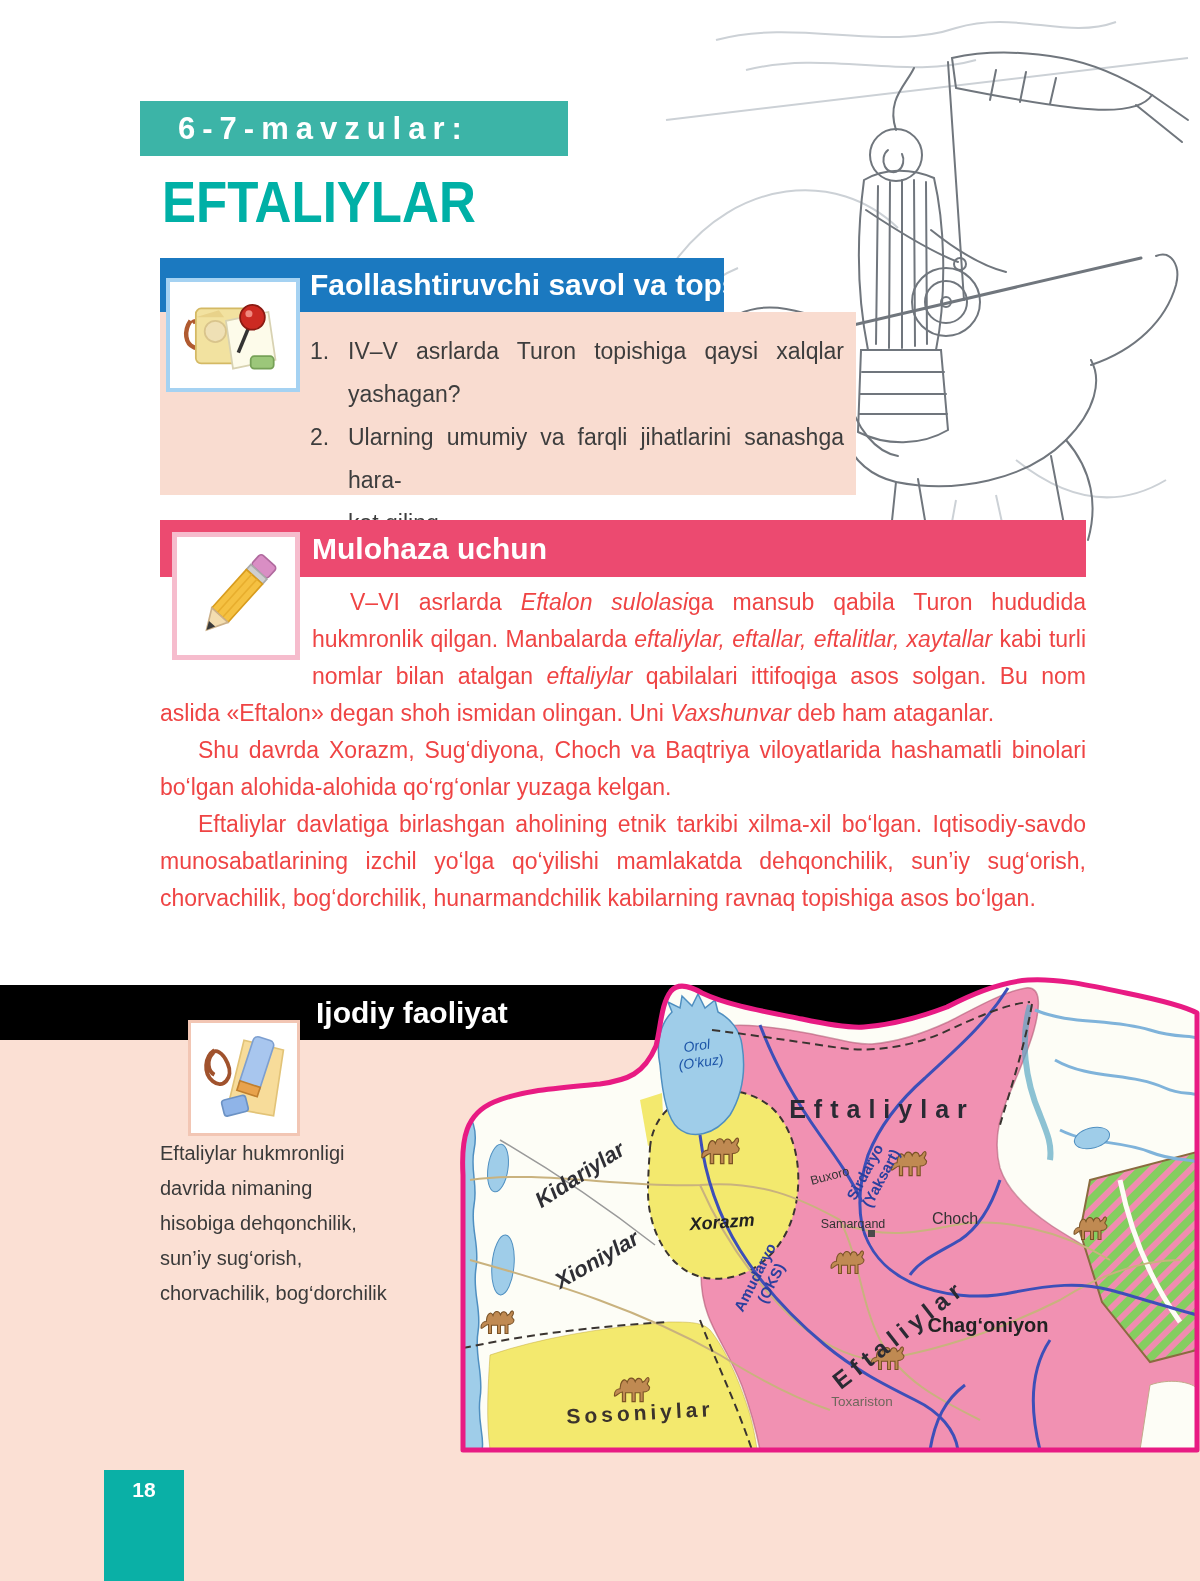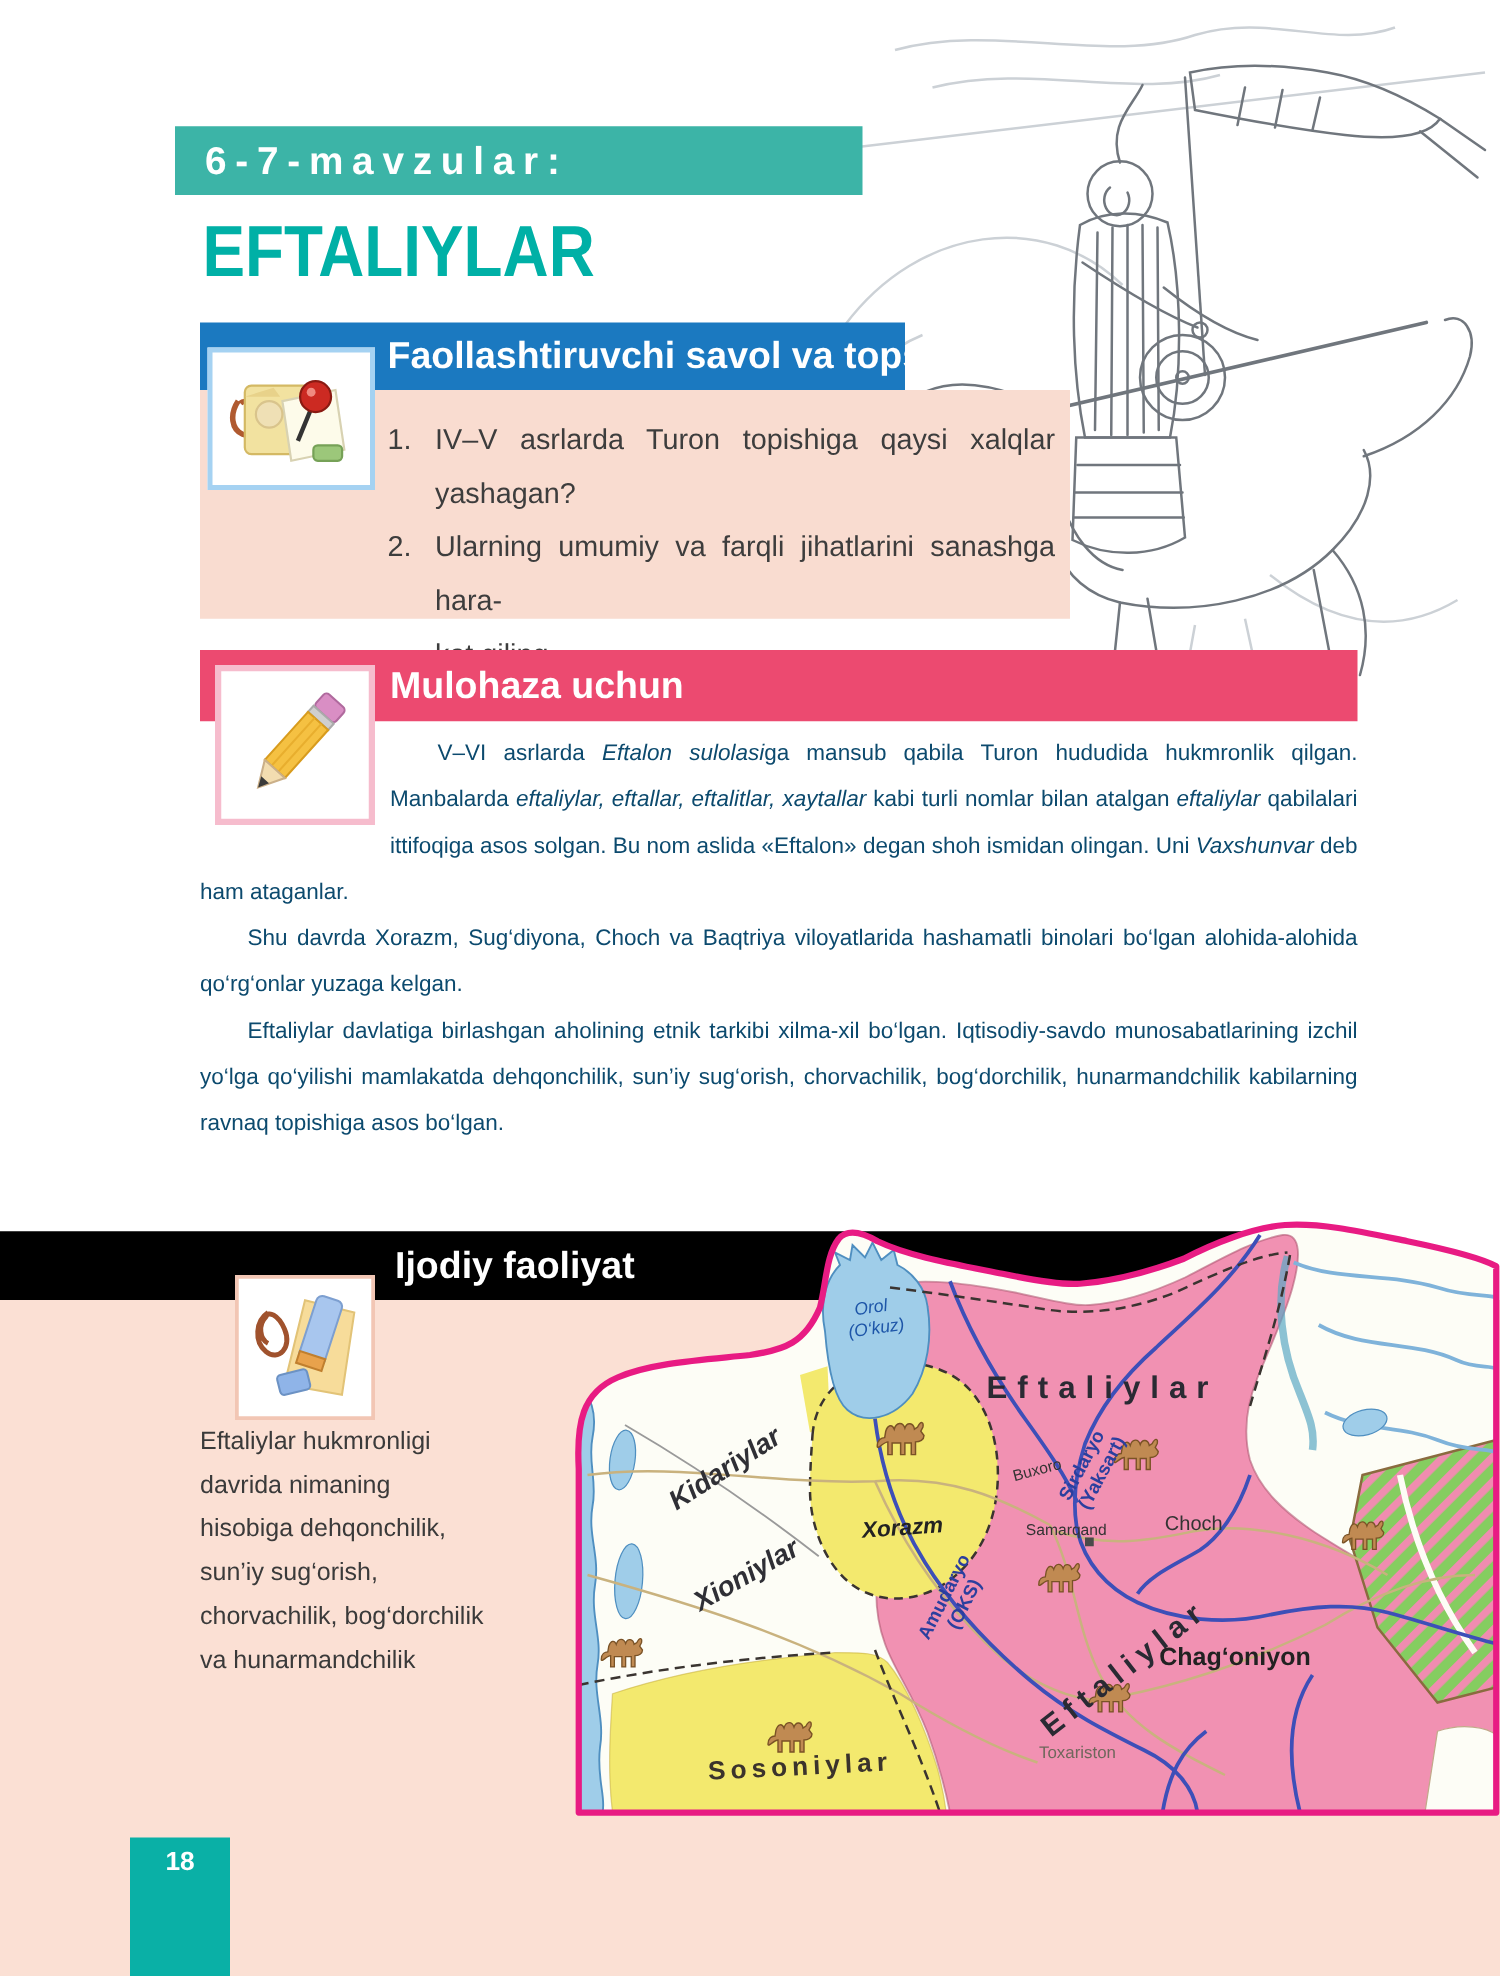--- a/index.html
+++ b/index.html
@@ -1,43 +1,43 @@
 <!DOCTYPE html>
 <html><head>
 <meta charset="utf-8">
 <style>
   html,body{margin:0;padding:0;background:#e8e8e8;}
   .page{position:relative;width:1200px;height:1581px;background:#ffffff;overflow:hidden;
         font-family:"Liberation Sans", sans-serif;}
   .abs{position:absolute;}
 
   
-  .kicker-band{left:140px;top:101px;width:550px;height:55px;background:#3cb4a7;color:#fff;
-    font-size:31px;font-weight:700;letter-spacing:7px;line-height:55px;padding-left:24px;box-sizing:border-box;}
+  .kicker-band{left:140px;top:101px;width:428px;height:55px;background:#3cb4a7;color:#fff;
+    font-size:31px;font-weight:700;letter-spacing:7px;line-height:55px;padding-left:38px;box-sizing:border-box;}
   .page-title{left:162px;top:168px;font-size:58px;font-weight:800;color:#00b0a6;
     transform:scaleX(.88);transform-origin:left top;letter-spacing:0;}
 
   
   .blue-banner{left:160px;top:258px;width:564px;height:54px;background:#1b79c0;color:#fff;
     font-size:30px;font-weight:700;line-height:54px;padding-left:150px;box-sizing:border-box;white-space:nowrap;}
   .peach-box{left:160px;top:312px;width:696px;height:183px;background:#f9dcd0;}
   .icon-box{background:#fff;box-sizing:border-box;display:flex;align-items:center;justify-content:center;}
   .act-icon{left:166px;top:278px;width:134px;height:114px;border:4px solid #a5d2f2;}
   .qlist{position:absolute;left:310px;top:330px;width:534px;font-size:23px;color:#3d3d3d;}
   .qitem{display:flex;}
   .qnum{width:38px;flex:none;line-height:43px;}
   .qlines{flex:1;}
   .qline{line-height:43px;text-align:justify;text-align-last:justify;}
   .qline:last-child{text-align:justify;text-align-last:left;}
 
   
   .pink-banner{left:160px;top:520px;width:926px;height:57px;background:#ec4a70;color:#ffffff;
     font-size:30px;font-weight:700;line-height:57px;padding-left:152px;box-sizing:border-box;}
   .pencil-box{left:172px;top:532px;width:128px;height:128px;border:5px solid #f6bccd;}
-  .bodytext{left:160px;top:584px;width:926px;font-size:18px;line-height:37px;color:#0c4a6e;text-align:justify;}
+  .bodytext{left:160px;top:584px;width:926px;font-size:23px;line-height:37px;color:#ef4444;text-align:justify;}
   .bodytext .spacer{float:left;width:152px;height:96px;}
   .bodytext p{margin:0;}
   .bodytext p.ind{text-indent:38px;}
   .it{font-style:italic;}
 
   
   .bottom-bg{left:0;top:1040px;width:1200px;height:541px;background:#fbe0d4;}
   .red-banner{left:0;top:985px;width:1040px;height:55px;background:#000000;color:#fff;
     font-size:30px;font-weight:700;line-height:55px;padding-left:316px;box-sizing:border-box;}
   .cre-icon{left:188px;top:1020px;width:112px;height:116px;border:3px solid #f2c6b4;}
@@ -177,21 +177,20 @@
       </g>
       <path d="M10,12 C4,16 3,26 9,31 C15,36 22,29 18,20 C15,13 10,11 9,14 C5,18 6,25 10,27" fill="none" stroke="#a0522d" stroke-width="2.4"></path>
     </svg>
   </div>
   <div class="abs question">
     <div>Eftaliylar hukmronligi</div>
     <div>davrida nimaning</div>
     <div>hisobiga dehqonchilik,</div>
     <div>sun’iy sug‘orish,</div>
     <div>chorvachilik, bog‘dorchilik</div>
-    <div>va hunarmandchilik</div>
   </div>
 
   <svg class="abs map-svg" viewBox="0 0 1200 651">
     <defs>
       <clipPath id="mapclip">
         <path d="M463,520 L463,245 C461,208 466,184 494,172 C522,160 562,158 600,154 C628,150 644,144 656,116 C661,96 661,74 671,61 C678,53 690,56 702,63 C727,75 762,81 802,89 C830,95 850,98 864,97 C890,95 918,88 947,77 C970,65 1002,52 1028,50 C1058,48 1092,56 1126,63 C1160,70 1186,77 1197,83 L1197,520 Z"></path>
       </clipPath>
       <pattern id="hatch" width="14" height="14" patternTransform="rotate(45)" patternUnits="userSpaceOnUse">
         <rect width="14" height="14" fill="#85cd60"></rect>
         <rect width="6" height="14" fill="#f08cb0"></rect>

